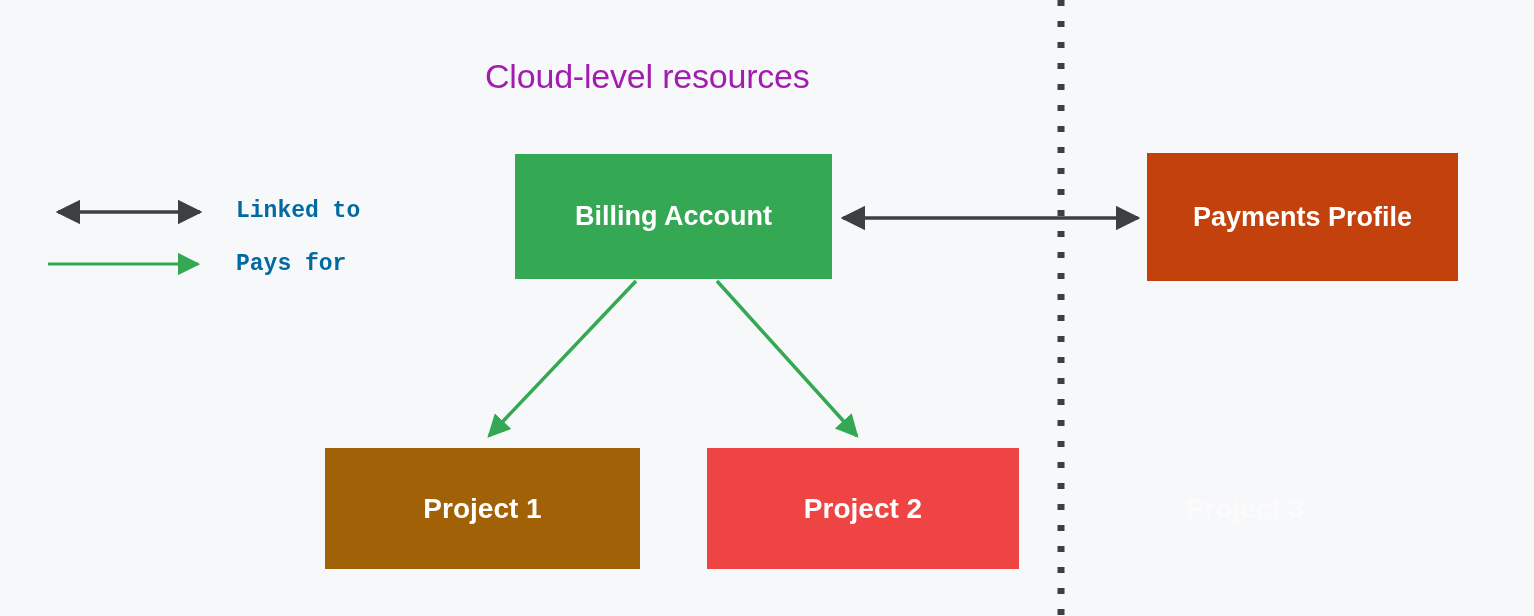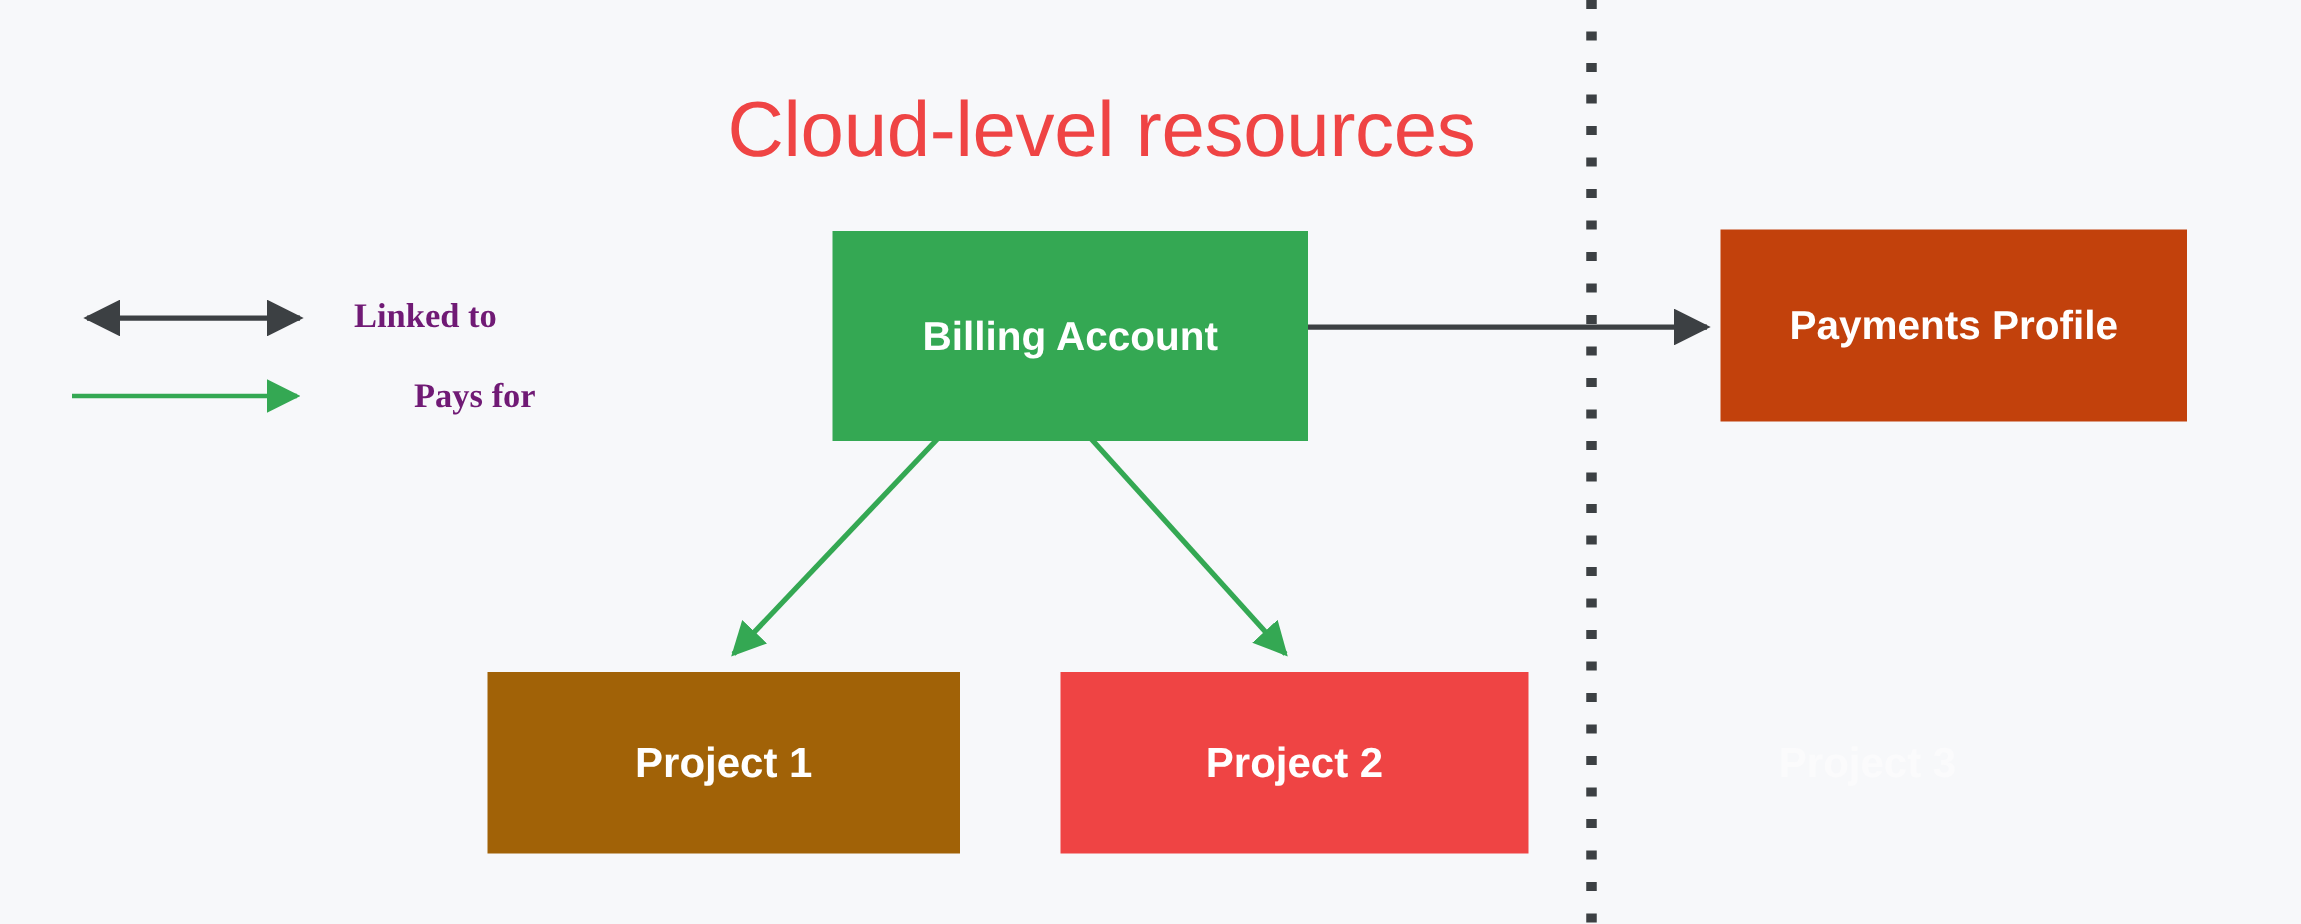--- a/index.html
+++ b/index.html
@@ -24,74 +24,72 @@
     position: absolute;
     left: 0;
     top: 0;
     width: 1534px;
     height: 616px;
   }
   
   .section-header {
     position: absolute;
     font-family: "Liberation Sans", sans-serif;
-    font-size: 52px;
+    font-size: 34px;
     font-weight: 400;
-    color: #ef4444;
+    color: #a21caf;
     white-space: nowrap;
     letter-spacing: -0.2px;
   }
   #header-cloud {
     left: 485px;
     top: 57px;
   }
   #header-google {
     left: 1101px;
     top: 57px;
   }
   
   .legend-label {
     position: absolute;
-    font-family: Liberation Serif, serif;
+    font-family: Liberation Mono, monospace;
     font-size: 23px;
     font-weight: bold;
-    color: #701a75;
+    color: #0369a1;
     white-space: nowrap;
   }
   #legend-label-linked {
     left: 236px;
     top: 198px;
   }
   #legend-label-pays {
     left: 236px;
     top: 251px;
-    margin-left: 40px;
   }
   
   .node-box {
     position: absolute;
     display: flex;
     align-items: center;
     justify-content: center;
     box-sizing: border-box;
   }
   .node-label {
     font-family: "Liberation Sans", sans-serif;
     font-weight: bold;
     color: #ffffff;
     white-space: nowrap;
     text-align: center;
   }
   #node-billing-account {
     left: 515px;
     top: 154px;
     width: 317px;
-    height: 140px;
+    height: 125px;
     background: #34a853;
-    margin-left: 40px;
   }
   #node-billing-account .node-label {
     font-size: 27px;
   }
   #node-payments-profile {
     left: 1147px;
     top: 153px;
     width: 311px;
     height: 128px;
     background: #c2410c;

